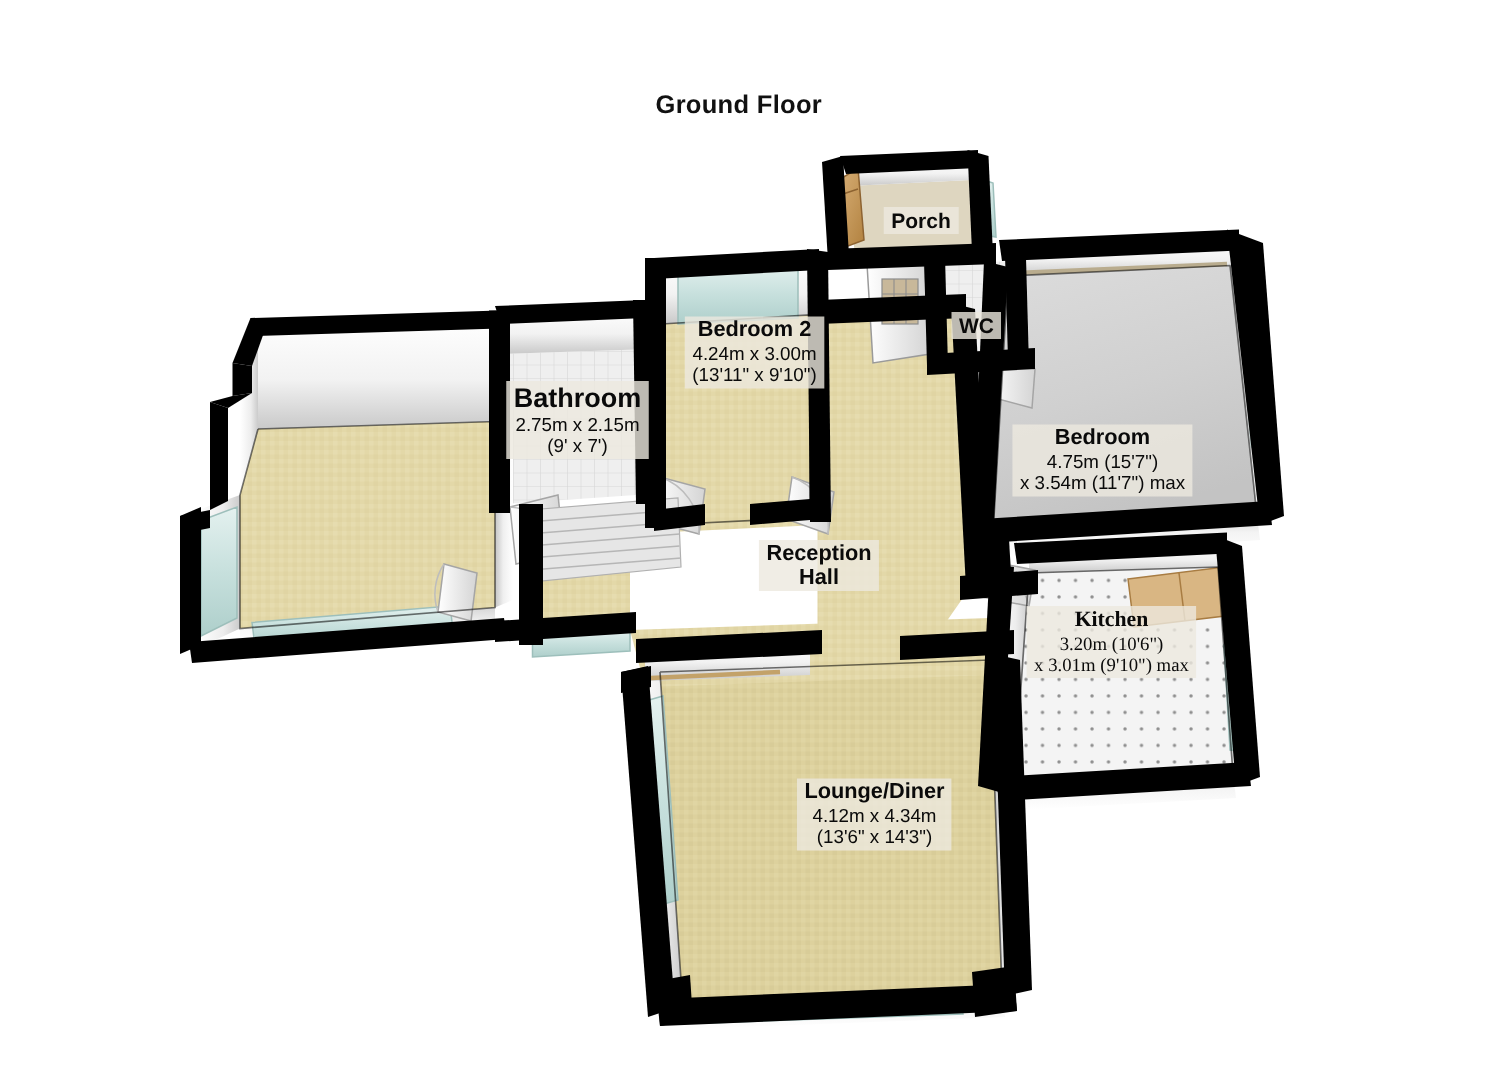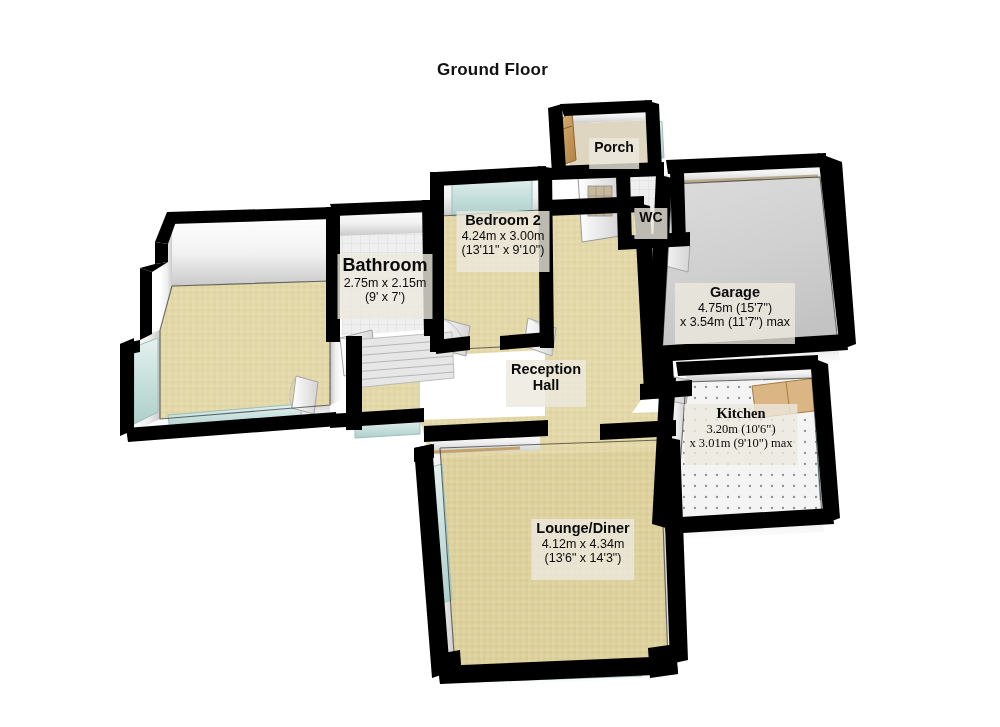--- a/index.html
+++ b/index.html
@@ -42,21 +42,21 @@
     letter-spacing: 0.2px;
     font-family: "Liberation Sans", sans-serif;
   }
 
   
   .room-label {
     position: absolute;
     text-align: center;
     color: #0a0a0a;
     background: rgba(236, 233, 223, 0.80);
-    padding: 1px 5px 14px 5px;
+    padding: 1px 5px 1px 5px;
     line-height: 1.16;
     white-space: nowrap;
     font-family: "Liberation Sans", sans-serif;
     transform: translateX(-50%);
   }
   .room-label .rl-name {
     display: block;
     font-size: 14.5px;
     font-weight: bold;
   }
@@ -350,21 +350,21 @@
 
   <div class="room-label tiny" style="left:614px; top:138px;">
     <span class="rl-name">Porch</span>
   </div>
 
   <div class="room-label tiny" style="left:651px; top:208px;">
     <span class="rl-name">WC</span>
   </div>
 
   <div class="room-label" style="left:735px; top:283px;">
-    <span class="rl-name">Garage</span>
+    <span class="rl-name">Bedroom</span>
     <span class="rl-dim">4.75m (15'7")</span>
     <span class="rl-dim">x 3.54m (11'7") max</span>
   </div>
 
   <div class="room-label" style="left:741px; top:404px;font-family:Liberation Serif, serif;">
     <span class="rl-name">Kitchen</span>
     <span class="rl-dim">3.20m (10'6")</span>
     <span class="rl-dim">x 3.01m (9'10") max</span>
   </div>
 

